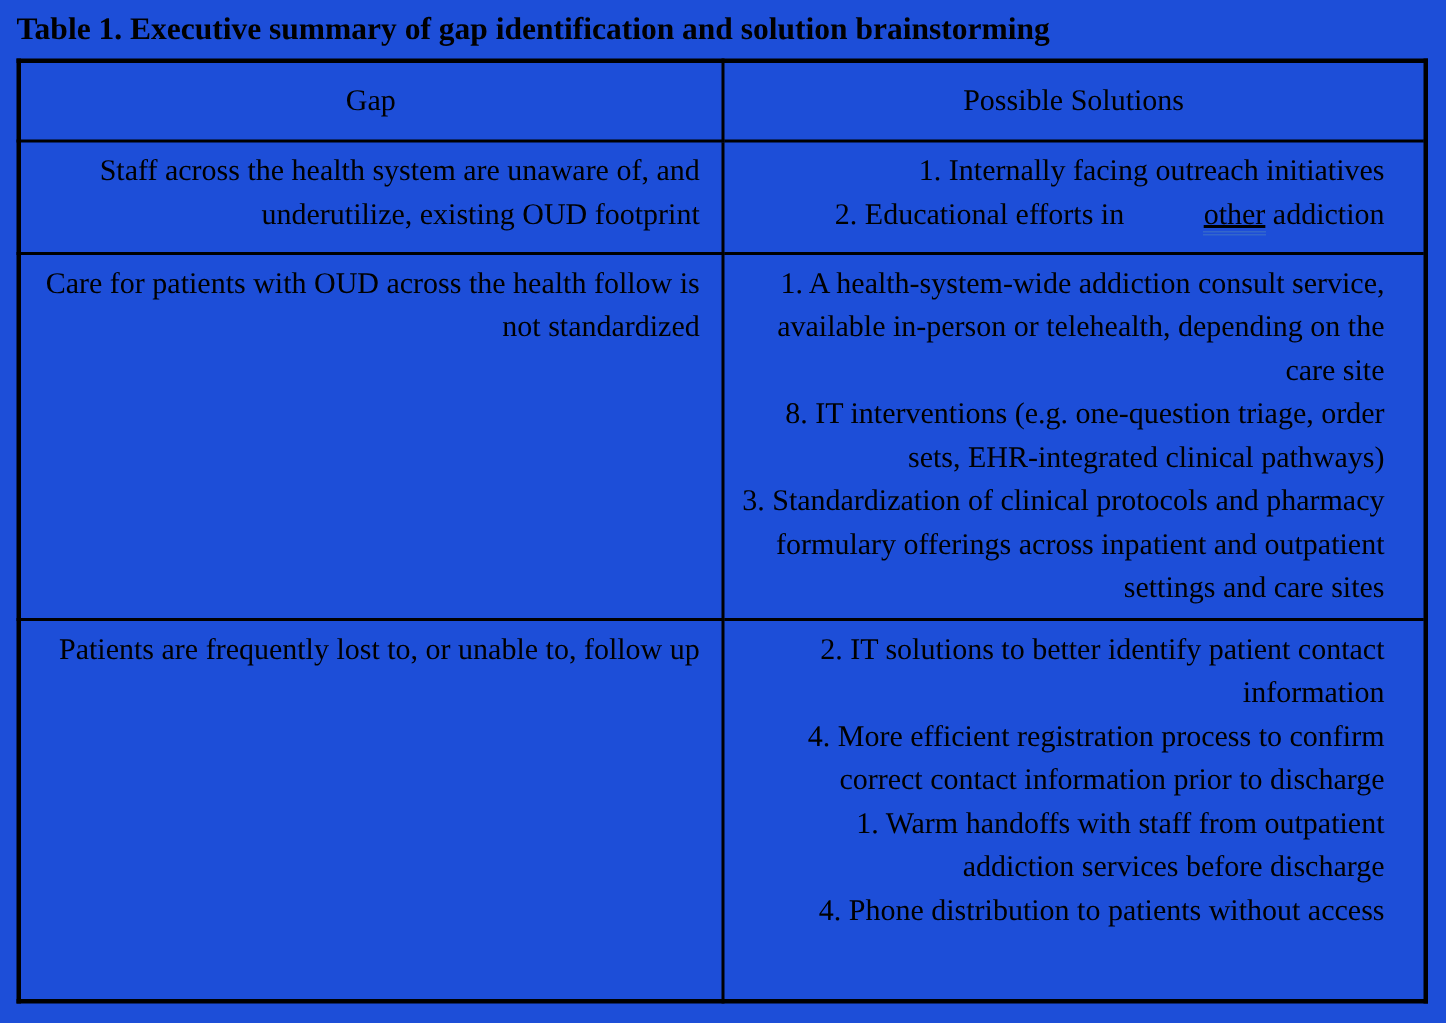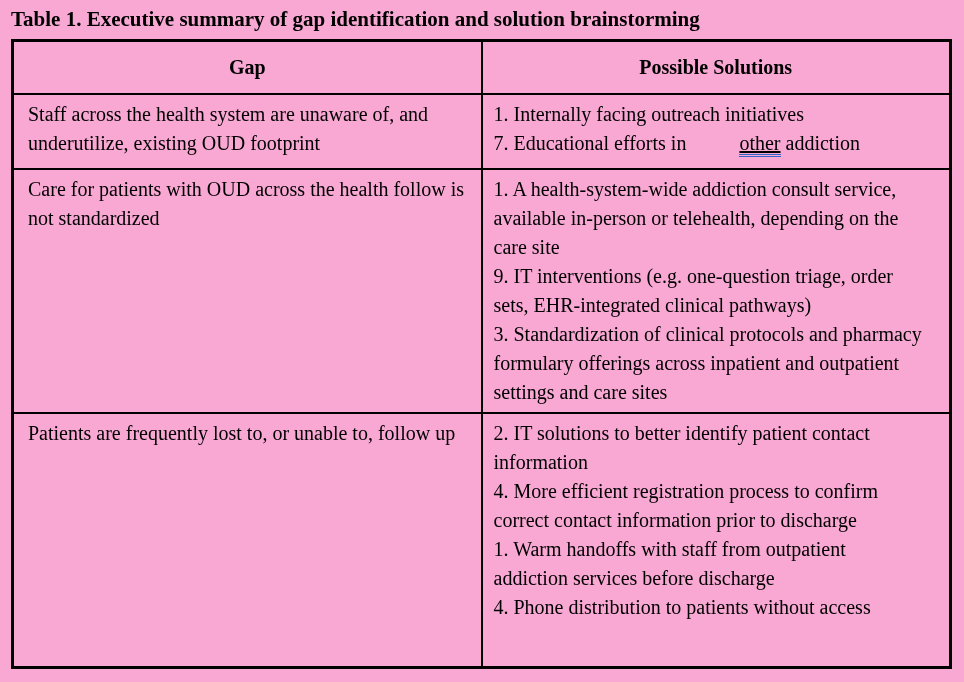--- a/index.html
+++ b/index.html
@@ -10,21 +10,21 @@
     height: 682px;
     overflow: hidden;
   }
   .page {
     box-sizing: border-box;
     width: 964px;
     height: 682px;
     padding: 4px 11px 0 11px;
     font-family: "Liberation Serif", "DejaVu Serif", serif;
     color: #000000;
-    background: #f9a8d4;
+    background: #1d4ed8;
   }
   .caption {
     font-size: 21px;
     font-weight: bold;
     margin: 2px 0 7px 0;
     line-height: 26px;
     white-space: nowrap;
   }
   table.tbl {
     border-collapse: collapse;
@@ -34,41 +34,41 @@
   }
   col.c1 { width: 469px; }
   col.c2 { width: 469px; }
   .tbl th, .tbl td {
     border: 2px solid #000000;
     font-size: 20px;
     line-height: 29px;
     font-weight: normal;
   }
   .tbl th {
-    font-weight: bold;
+    font-weight: normal;
     text-align: center;
     vertical-align: middle;
     height: 47px;
     padding: 2px 24px;
     border-radius: 23px;
   }
   td.gap-cell {
-    text-align: left;
+    text-align: right;
     vertical-align: top;
     padding: 5px 14px 5px 14px;
   }
   td.sol-cell {
     text-align: left;
     vertical-align: top;
     padding: 5px 26px 5px 11px;
   }
   tr.r1 { height: 75px; }
   tr.r2 { height: 240px; }
   tr.r3 { height: 254px; }
-  .sol-item { margin: 0; }
+  .sol-item { margin: 0; text-align: right; }
   .gram-underline {
     text-decoration: underline;
     border-bottom: 3px double #3366cc;
     padding-bottom: 0px;
     margin-left: 48px;
   }
 </style>
 </head>
 <body>
 
@@ -86,29 +86,29 @@
         <th>Gap</th>
         <th>Possible Solutions</th>
       </tr>
     </thead>
     <tbody>
 
       <tr class="r1">
         <td class="gap-cell">Staff across the health system are unaware of, and underutilize, existing OUD footprint</td>
         <td class="sol-cell">
           <div class="sol-item">1. Internally facing outreach initiatives</div>
-          <div class="sol-item"><span>7. Educational efforts in </span><span class="gram-underline">other</span><span> addiction</span></div>
+          <div class="sol-item"><span>2. Educational efforts in </span><span class="gram-underline">other</span><span> addiction</span></div>
         </td>
       </tr>
 
       <tr class="r2">
         <td class="gap-cell">Care for patients with OUD across the health follow is not standardized</td>
         <td class="sol-cell">
           <div class="sol-item">1. A health-system-wide addiction consult service, available in-person or telehealth, depending on the care site</div>
-          <div class="sol-item">9. IT interventions (e.g. one-question triage, order sets, EHR-integrated clinical pathways)</div>
+          <div class="sol-item">8. IT interventions (e.g. one-question triage, order sets, EHR-integrated clinical pathways)</div>
           <div class="sol-item">3. Standardization of clinical protocols and pharmacy formulary offerings across inpatient and outpatient settings and care sites</div>
         </td>
       </tr>
 
       <tr class="r3">
         <td class="gap-cell">Patients are frequently lost to, or unable to, follow up</td>
         <td class="sol-cell">
           <div class="sol-item">2. IT solutions to better identify patient contact information</div>
           <div class="sol-item">4. More efficient registration process to confirm correct contact information prior to discharge</div>
           <div class="sol-item">1. Warm handoffs with staff from outpatient addiction services before discharge</div>

